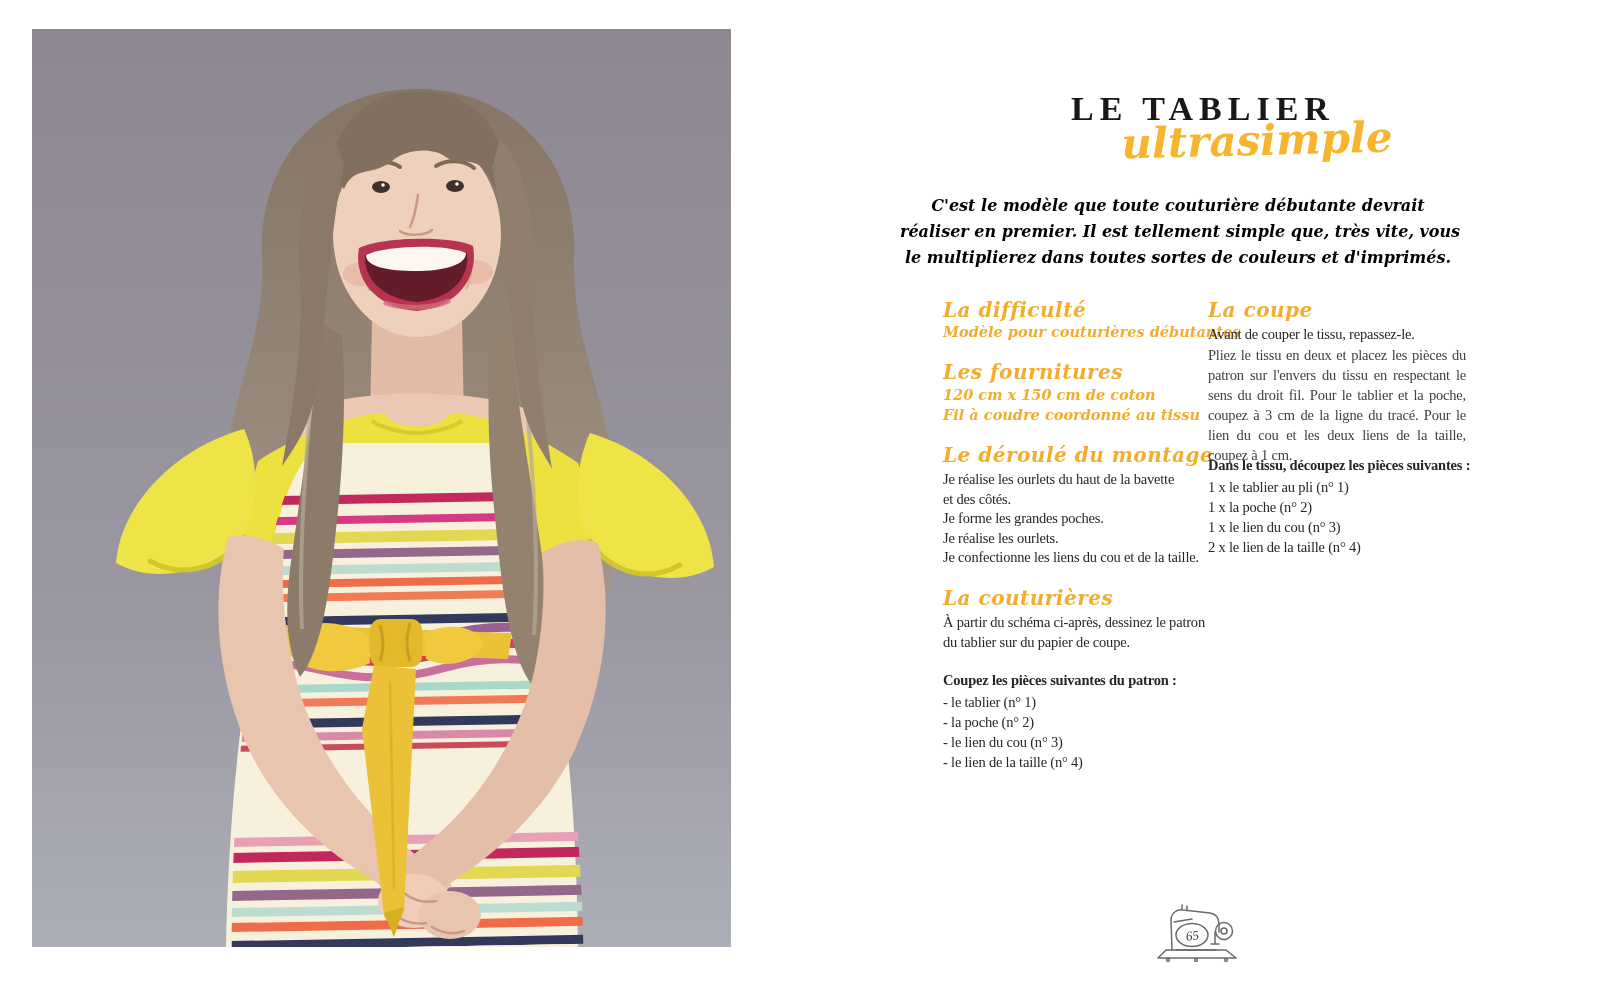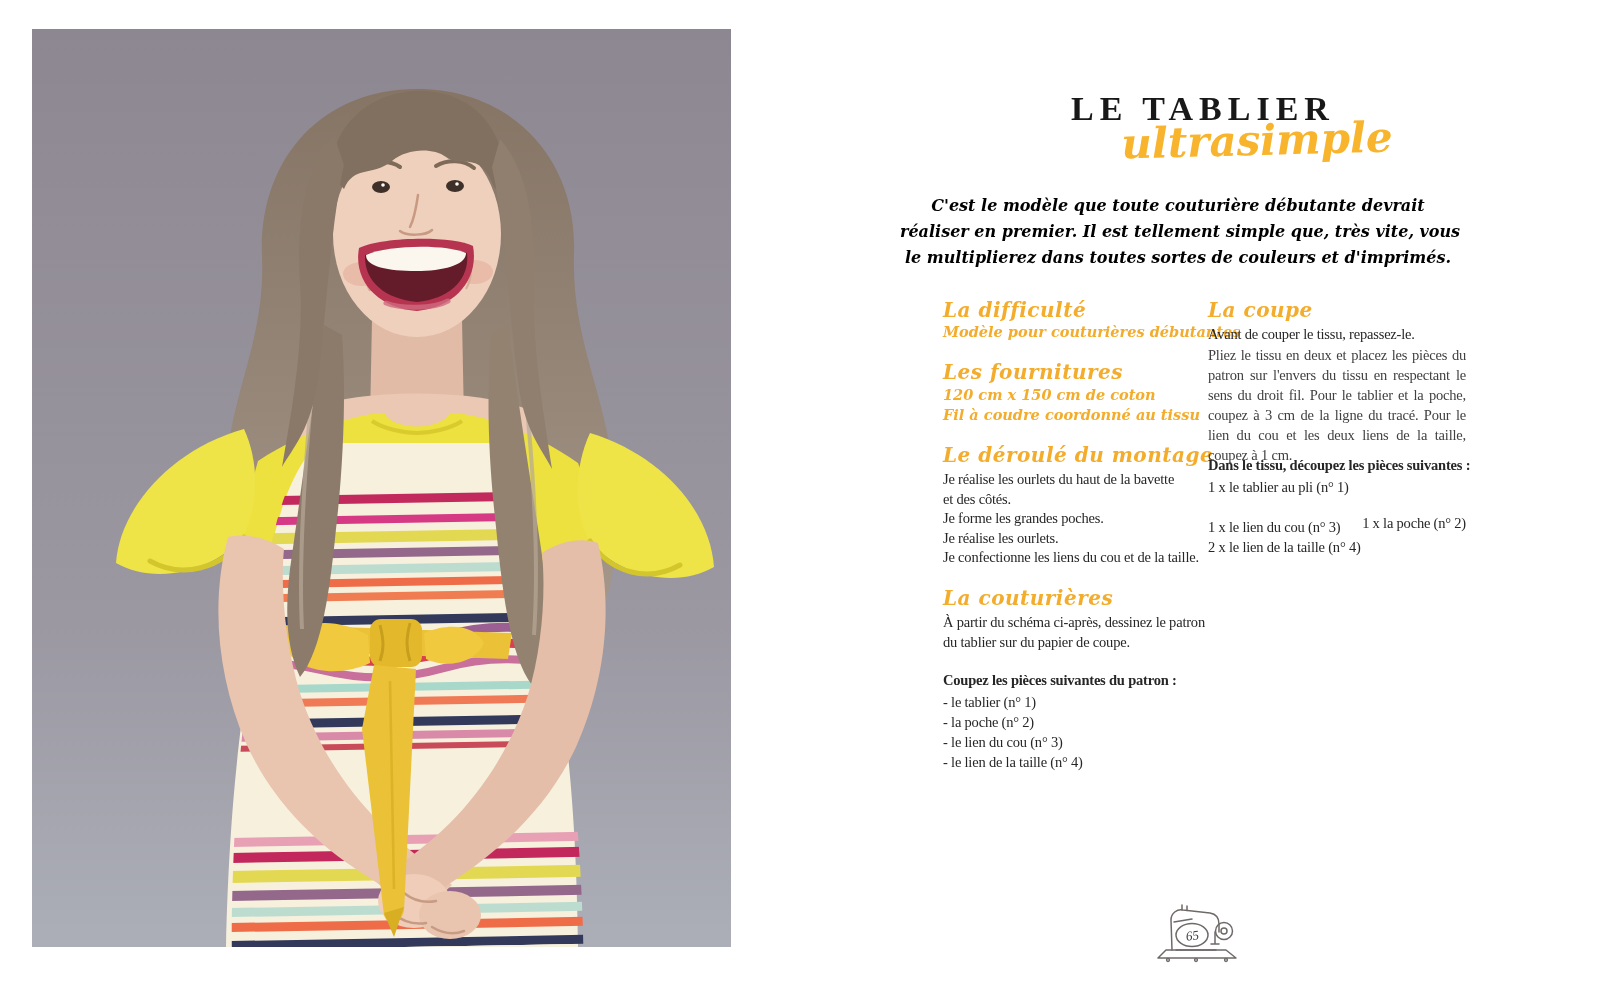--- a/index.html
+++ b/index.html
@@ -182,21 +182,21 @@
       <div class="abs line" style="top:455px;">- le lien de la taille (n° 4)</div>
     </div>
 
     <div class="col col-right">
       <div class="abs h-script" style="top:0;">La coupe</div>
       <div class="abs line" style="top:27px;">Avant de couper le tissu, repassez-le.</div>
       <div class="abs para" style="top:47px;">Pliez le tissu en deux et placez les pièces du patron sur l'envers du tissu en respectant le sens du droit fil. Pour le tablier et la poche, coupez à 3 cm de la ligne du tracé. Pour le lien du cou et les deux liens de la taille, coupez à 1 cm.</div>
 
       <div class="abs line bold" style="top:158px;">Dans le tissu, découpez les pièces suivantes :</div>
       <div class="abs line" style="top:180px;">1 x le tablier au pli (n° 1)</div>
-      <div class="abs line" style="top:216px;text-align:right;">1 x la poche (n° 2)</div>
+      <div class="abs line" style="top:200px;">1 x la poche (n° 2)</div>
       <div class="abs line" style="top:220px;">1 x le lien du cou (n° 3)</div>
       <div class="abs line" style="top:240px;">2 x le lien de la taille (n° 4)</div>
     </div>
   </section>
 
   <footer class="pagefoot">
     <svg viewBox="0 0 90 64" aria-hidden="true">
       <g fill="none" stroke="#55504E" stroke-width="1.5" stroke-linecap="round" stroke-linejoin="round" opacity="0.85">
         <path d="M6 56 L84 56 L74 48 L14 48 Z"></path>
         <circle cx="16" cy="58" r="1.4"></circle>

